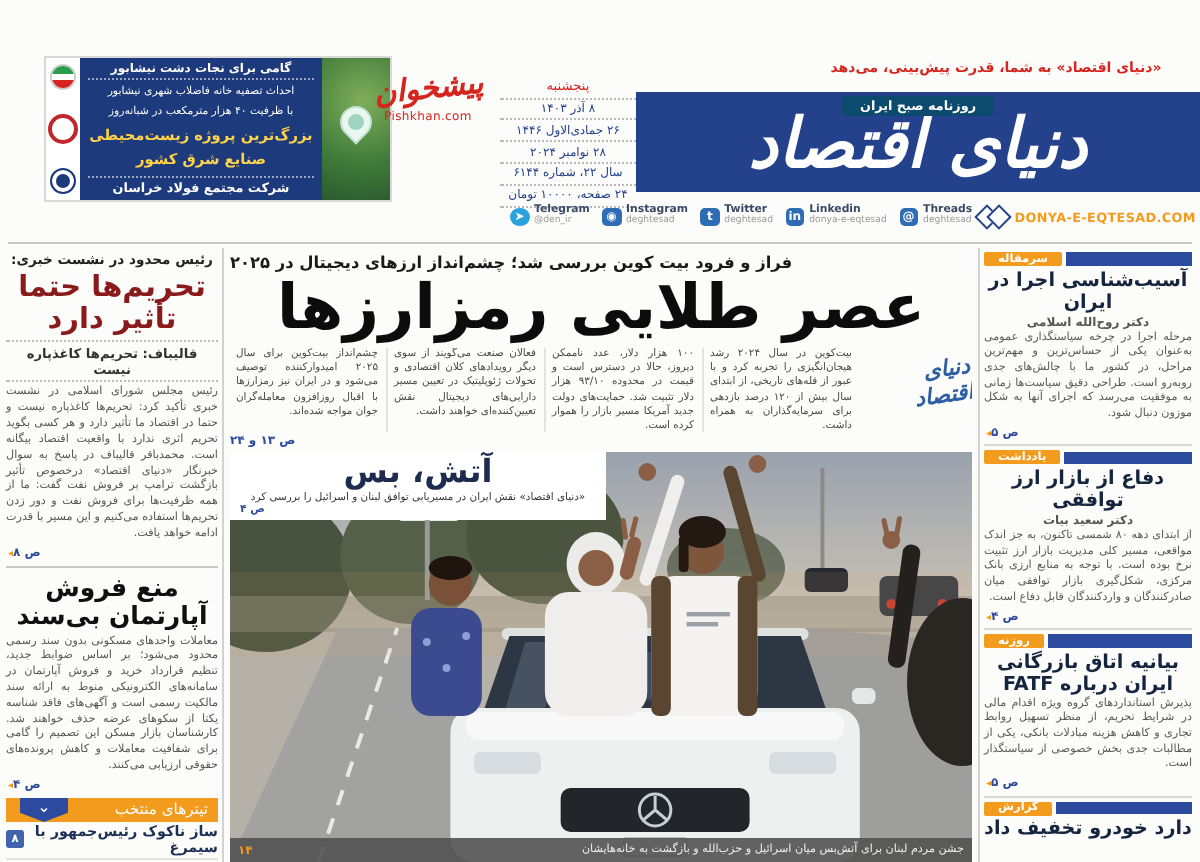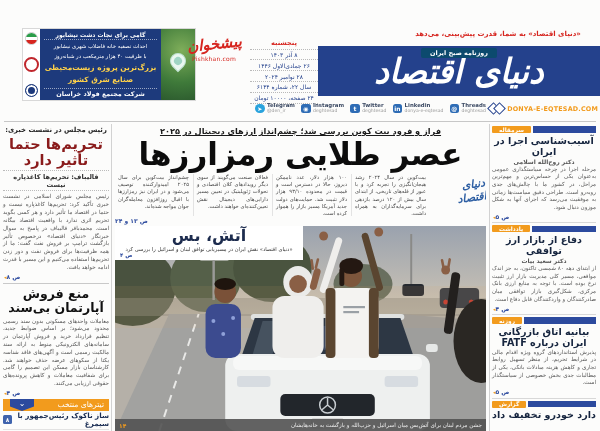--- a/index.html
+++ b/index.html
@@ -21,21 +21,21 @@
   .ad-footer{font-size:6.4px;font-weight:bold;border-top:1px dotted rgba(255,255,255,.55);padding-top:1.5px;}
   .ad-img{width:34px;position:relative;background:radial-gradient(circle at 60% 30%,#7fae5a,#3f7a3a 60%,#2c5a2e);}
   .drop{position:absolute;left:9px;top:24px;width:14px;height:14px;background:#eaf7f0;border:1px solid #bfe2d2;
         border-radius:50% 50% 50% 0;transform:rotate(-45deg);}
   .drop i{position:absolute;inset:3px;border-radius:50%;background:#9fd4c3;}
   .pishkhan{position:absolute;left:180px;top:34px;width:68px;text-align:center;}
   .pishkhan-name{font-size:15px;font-weight:bold;font-style:italic;color:#d6251f;display:inline-block;transform:rotate(-6deg);}
   .pishkhan-url{font-size:6px;color:#d6251f;direction:ltr;margin-top:2px;letter-spacing:.2px;}
   .dateline{position:absolute;left:250px;top:38px;width:68px;}
   .dl-row{font-size:6px;color:#24418c;text-align:center;border-bottom:1px dotted #b9b9b9;padding:1.2px 0;line-height:1.25;}
-  .dl-row.first{color:#d6251f;font-weight:bold;font-size:6.6px;}
+  .dl-row.first{color:#d6251f;font-weight:normal;font-size:6.6px;}
   .slogan{position:absolute;left:408px;top:30px;width:180px;text-align:center;font-size:7px;font-weight:bold;color:#d6251f;}
   .masthead{position:absolute;left:318px;top:46px;width:282px;height:50px;background:#24418c;
             display:flex;align-items:center;justify-content:center;}
   .masthead-title{color:#fff;font-size:33px;font-weight:bold;font-style:italic;transform:scaleY(1.04);white-space:nowrap;}
   .masthead-badge{position:absolute;top:2px;left:103px;background:#0c4a6e;color:#fff;font-size:6.4px;
                   font-weight:bold;padding:1px 9px;border-radius:2px;}
   .social{position:absolute;left:255px;top:100px;width:343px;height:17px;display:flex;direction:ltr;
           align-items:center;justify-content:space-between;}
   .soc{display:flex;align-items:center;gap:2.5px;}
   .soc-icon{width:9.5px;height:9.5px;border-radius:2.5px;background:#2e6cb5;color:#fff;font-size:6px;
@@ -76,21 +76,21 @@
   .sel-head{position:relative;background:#f29b1d;height:12px;display:flex;align-items:center;}
   .sel-title{color:#fff;font-size:7.6px;font-weight:normal;padding-right:5px;}
   .sel-flag{position:absolute;left:7px;top:0;width:24px;height:12px;background:#2c4a9e;color:#fff;
             clip-path:polygon(0 0,100% 0,100% 62%,50% 100%,0 62%);font-size:8px;line-height:9px;text-align:center;}
   .sel-item{display:flex;direction:ltr;align-items:center;gap:3px;border-bottom:1px solid #e2e2e2;padding:1.3px 0;}
   .sel-num{width:9px;height:9px;background:#3f63ad;color:#fff;font-size:5.8px;font-weight:bold;border-radius:1.5px;
            display:flex;align-items:center;justify-content:center;flex:0 0 auto;}
   .sel-txt{flex:1;direction:rtl;text-align:right;font-size:7.2px;font-weight:bold;color:#1c2f55;line-height:1.05;}
   
   .col-mid{position:absolute;left:115px;top:126px;width:371px;}
-  .mid-kicker{font-size:8.2px;font-weight:bold;color:#1a1a1a;text-align:center;text-decoration:underline;}
+  .mid-kicker{font-size:8.2px;font-weight:bold;color:#1a1a1a;text-align:left;}
   .mid-head{font-size:31px;font-weight:bold;color:#0c0c0c;text-align:center;line-height:1.1;margin:1px 0 3px;}
   .lead{display:flex;gap:4px;height:42px;overflow:hidden;}
   .sig{flex:0 0 56px;display:flex;align-items:flex-start;justify-content:center;}
   .sig span{font-size:11px;font-style:italic;font-weight:bold;color:#2e5fa3;transform:rotate(-8deg);margin-top:6px;}
   .lead-col{flex:1;font-size:5.2px;color:#474747;text-align:justify;line-height:1.38;border-left:1px solid #e3e3e3;padding-left:3px;}
   .lead-col:last-child{border-left:none;}
   .lead-ref{text-align:left;font-size:6px;font-weight:bold;color:#2c4a9e;margin:1px 0 2px;}
   .photo{position:relative;width:371px;height:205px;background:#9aa2ae;overflow:hidden;}
   .photo svg{position:absolute;inset:0;}
   .photo-head{position:absolute;top:0;right:auto;left:0;width:178px;background:#fff;text-align:center;padding:2px 5px 2px;}
@@ -242,21 +242,21 @@
           <span class="tag">گزارش</span>
         </div>
       <div class="sec-title">دارد خودرو تخفیف داد</div>
 
     </div>
 
   </div>
 
   <div class="col-left">
     <div>
-      <div class="kicker-sm">رئیس مجلس در نشست خبری:</div>
+      <div class="kicker-sm">رئیس محدود در نشست خبری:</div>
       <div class="head-red">تحریم‌ها حتما تأثیر دارد</div>
       <div class="subhead">قالیباف: تحریم‌ها کاغذپاره نیست</div>
       <div class="body-sm">رئیس مجلس شورای اسلامی در نشست خبری تأکید کرد: تحریم‌ها کاغذپاره نیست و حتما در اقتصاد ما تأثیر دارد و هر کسی بگوید تحریم اثری ندارد با واقعیت اقتصاد بیگانه است. محمدباقر قالیباف در پاسخ به سوال خبرنگار «دنیای اقتصاد» درخصوص تأثیر بازگشت ترامپ بر فروش نفت گفت: ما از همه ظرفیت‌ها برای فروش نفت و دور زدن تحریم‌ها استفاده می‌کنیم و این مسیر با قدرت ادامه خواهد یافت.</div>
       <span class="pref">ص ۸</span>
     </div>
     <div class="lrule"></div>
     <div>
       <div class="head-blk">منع فروش آپارتمان بی‌سند</div>
       <div class="body-sm">معاملات واحدهای مسکونی بدون سند رسمی محدود می‌شود؛ بر اساس ضوابط جدید، تنظیم قرارداد خرید و فروش آپارتمان در سامانه‌های الکترونیکی منوط به ارائه سند مالکیت رسمی است و آگهی‌های فاقد شناسه یکتا از سکوهای عرضه حذف خواهند شد. کارشناسان بازار مسکن این تصمیم را گامی برای شفافیت معاملات و کاهش پرونده‌های حقوقی ارزیابی می‌کنند.</div>
       <span class="pref">ص ۴</span>

